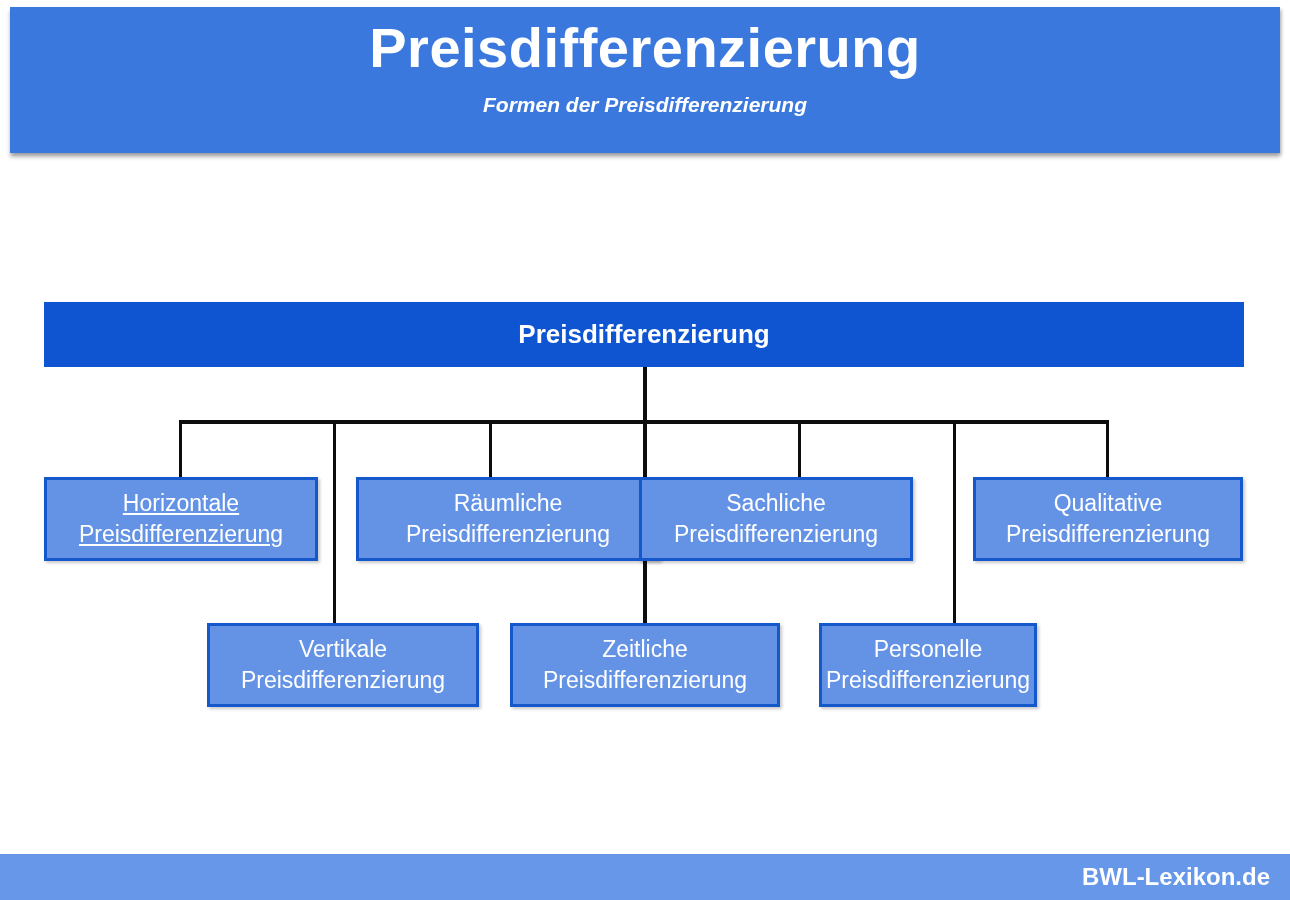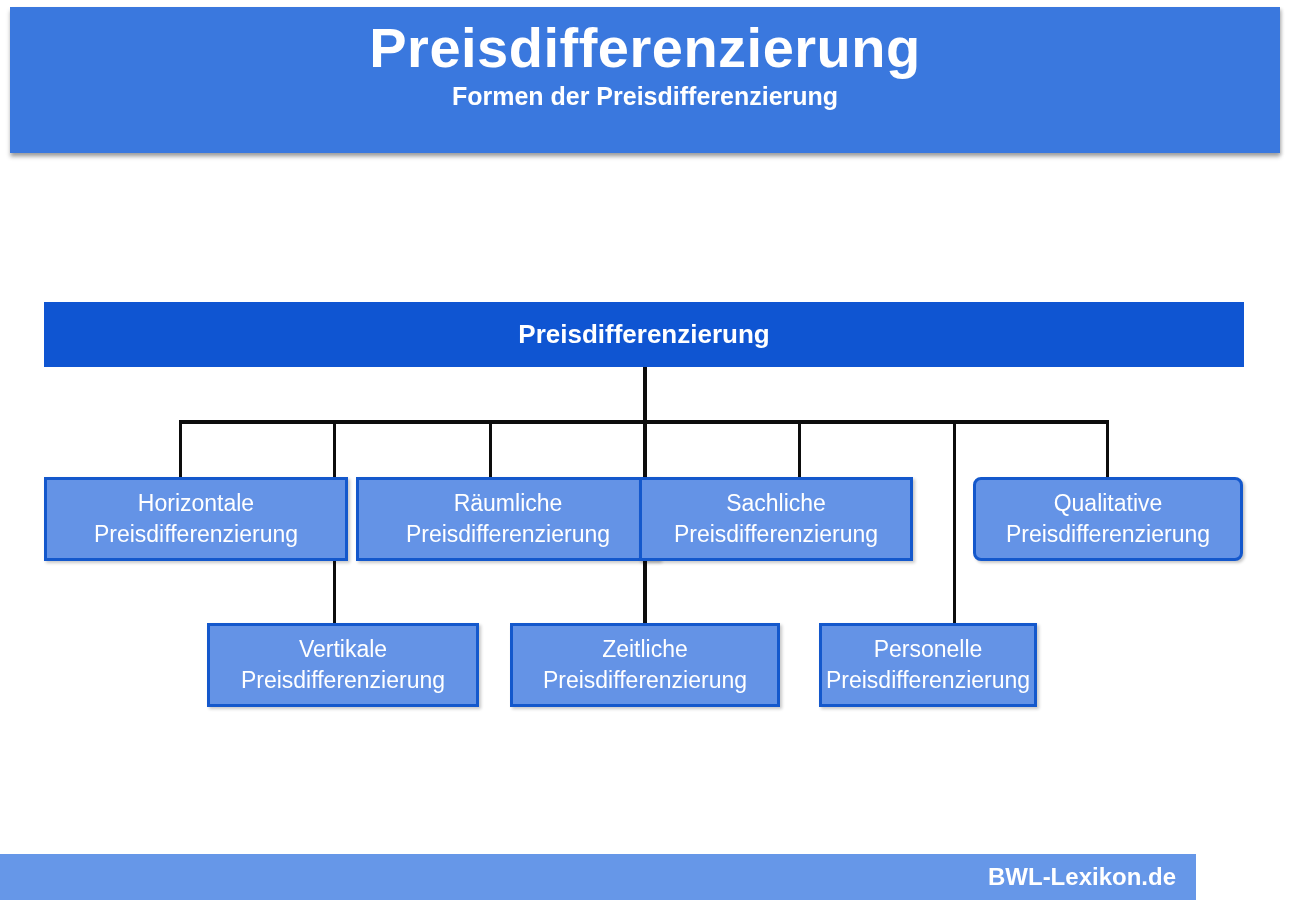--- a/index.html
+++ b/index.html
@@ -18,22 +18,23 @@
     display: flex; flex-direction: column; align-items: center;
     padding-top: 10px; box-sizing: border-box;
   }
   .header .title {
     color: var(--text_on_blue, #ffffff);
     font-size: 56px; font-weight: bold; line-height: 62px;
     letter-spacing: 0.5px;
   }
   .header .subtitle {
     color: var(--text_on_blue, #ffffff);
-    font-size: 25px; font-weight: bold; line-height: 34px;
-    margin-top: 0;
+    font-size: 21px; font-weight: bold; line-height: 34px;
+    margin-top: 9px;
+    font-style: italic;
   }
   .root-node {
     position: absolute; left: 44px; top: 302px;
     width: 1200px; height: 65px;
     background: var(--root_bg, #0f55d2);
     color: var(--text_on_blue, #ffffff);
     font-size: 26px; font-weight: bold;
     display: flex; align-items: center; justify-content: center;
   }
   .connector {
@@ -54,30 +55,30 @@
     background: var(--node_bg, #6493e6);
     border: 3px solid var(--node_border, #1458cc);
     box-sizing: border-box;
     color: var(--text_on_blue, #ffffff);
     font-size: 23px; line-height: 31px;
     display: flex; align-items: center; justify-content: center;
     text-align: center;
     padding: 0 6px;
     box-shadow: 2px 2px 3px rgba(0,0,0,0.22);
   }
-  #n-horizontale { left: 44px;  top: 477px; width: 304px; }
+  #n-horizontale { left: 44px;  top: 477px; width: 274px; text-decoration: underline; }
   #n-raeumliche  { left: 356px; top: 477px; width: 304px; }
   #n-sachliche   { left: 639px; top: 477px; width: 274px; }
-  #n-qualitative { left: 973px; top: 477px; width: 270px; border-radius: 8px; }
+  #n-qualitative { left: 973px; top: 477px; width: 270px; }
   #n-vertikale   { left: 207px; top: 623px; width: 272px; }
   #n-zeitliche   { left: 510px; top: 623px; width: 270px; }
   #n-personelle  { left: 819px; top: 623px; width: 218px; }
   .footer {
     position: absolute; left: 0; top: 854px;
-    width: 1196px; height: 46px;
+    width: 1290px; height: 46px;
     background: var(--footer_bg, #6697e8);
     display: flex; align-items: center; justify-content: flex-end;
     padding-right: 20px; box-sizing: border-box;
   }
   .footer .brand {
     color: var(--text_on_blue, #ffffff);
     font-size: 24px; font-weight: bold;
   }
 </style>
 </head>

